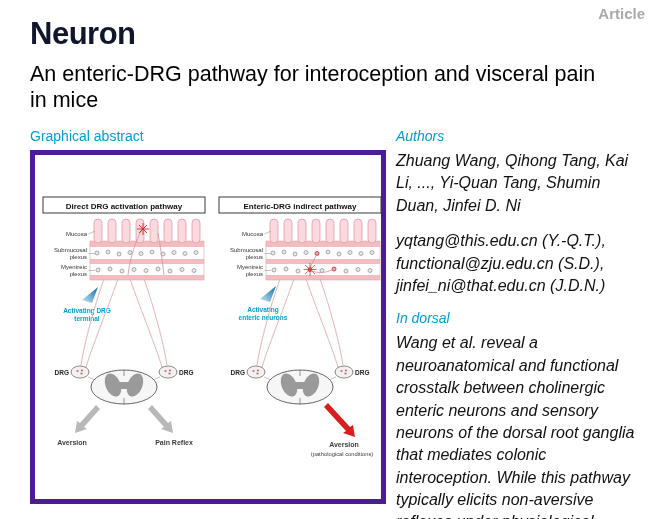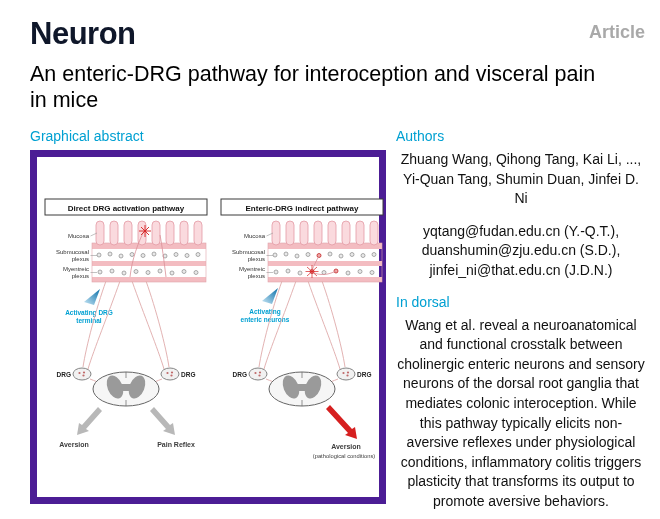--- a/index.html
+++ b/index.html
@@ -5,43 +5,43 @@
   * { box-sizing: border-box; }
   html, body { margin: 0; padding: 0; }
   body {
     width: 660px; height: 519px; background: #ffffff;
     font-family: "Liberation Sans", sans-serif; color: #111;
     overflow: hidden;
   }
   .page { position: relative; width: 660px; height: 519px; background: #fff; }
 
   .article-tag {
-    position: absolute; top: 22px; right: 15px;
-    font-size: 18px; font-weight: bold; color: #a9a9a9;
+    position: absolute; top: 5px; right: 15px;
+    font-size: 15px; font-weight: bold; color: #a9a9a9;
   }
   .journal-logo {
     position: absolute; top: 16px; left: 30px;
     font-size: 31px; font-weight: bold; color: #0f172a; letter-spacing: -0.5px;
   }
   .article-title {
     position: absolute; top: 61px; left: 30px; width: 566px; margin: 0;
     font-size: 21.5px; line-height: 1.22; font-weight: normal; color: #000;
   }
 
   .columns { position: absolute; top: 128px; left: 30px; width: 616px; display: flex; gap: 10px; }
   .left-col { flex: 0 0 356px; width: 356px; }
   .right-col { flex: 1; min-width: 0; }
 
   .section-heading { margin: 0 0 6px 0; font-size: 14px; font-weight: 400; color: #00a0d2; }
-  .section { margin-bottom: 13px; }
-  .body-text { font-size: 14px; line-height: 1.4; color: #111; text-align: center; }
+  .section { margin-bottom: 13px; font-style: italic; }
+  .body-text { font-size: 16px; line-height: 1.4; color: #111; }
 
   .abstract-box {
     position: relative; width: 356px; height: 354px;
-    border: 7px solid #4c1d95; background: #fff; margin-top: 2px;
+    border: 5px solid #4c1d95; background: #fff; margin-top: 2px;
   }
   .panel { position: absolute; top: 40px; }
   .panel-left-pos { left: 5px; }
   .panel-right-pos { left: 181px; }
 
   
   .titlebox { fill: #fff; stroke: #3a3a3a; stroke-width: 1; }
   .ptitle { font: bold 8px "Liberation Sans", sans-serif; text-anchor: middle; fill: #111; }
   .layerlabels text { font: 6px "Liberation Sans", sans-serif; fill: #333; }
   .layerlabels line { stroke: #999; stroke-width: 0.6; }
@@ -295,22 +295,22 @@
     </div>
 
     <div class="right-col">
 
       <div class="section">
         <h2 class="section-heading">Authors</h2>
         <div class="body-text">Zhuang Wang, Qihong Tang, Kai Li, ..., Yi-Quan Tang, Shumin Duan, Jinfei D. Ni</div>
       </div>
 
       <div class="section">
-        <div class="body-text">yqtang@fudan.edu.cn (Y.-Q.T.),</div>
-        <div class="body-text">duanshumin@zju.edu.cn (S.D.),</div>
+        <div class="body-text">yqtang@this.edu.cn (Y.-Q.T.),</div>
+        <div class="body-text">functional@zju.edu.cn (S.D.),</div>
         <div class="body-text">jinfei_ni@that.edu.cn (J.D.N.)</div>
       </div>
 
       <div class="section">
         <h2 class="section-heading">In dorsal</h2>
         <div class="body-text">Wang et al. reveal a neuroanatomical and functional crosstalk between cholinergic enteric neurons and sensory neurons of the dorsal root ganglia that mediates colonic interoception. While this pathway typically elicits non-aversive reflexes under physiological conditions, inflammatory colitis triggers plasticity that transforms its output to promote aversive behaviors.</div>
       </div>
 
     </div>
   </div>

